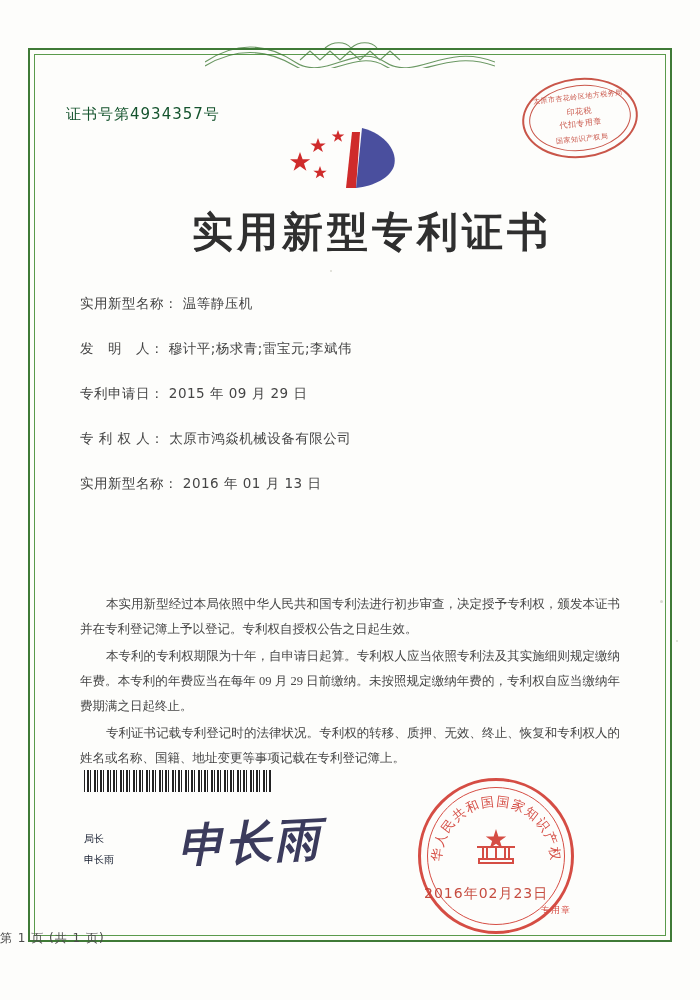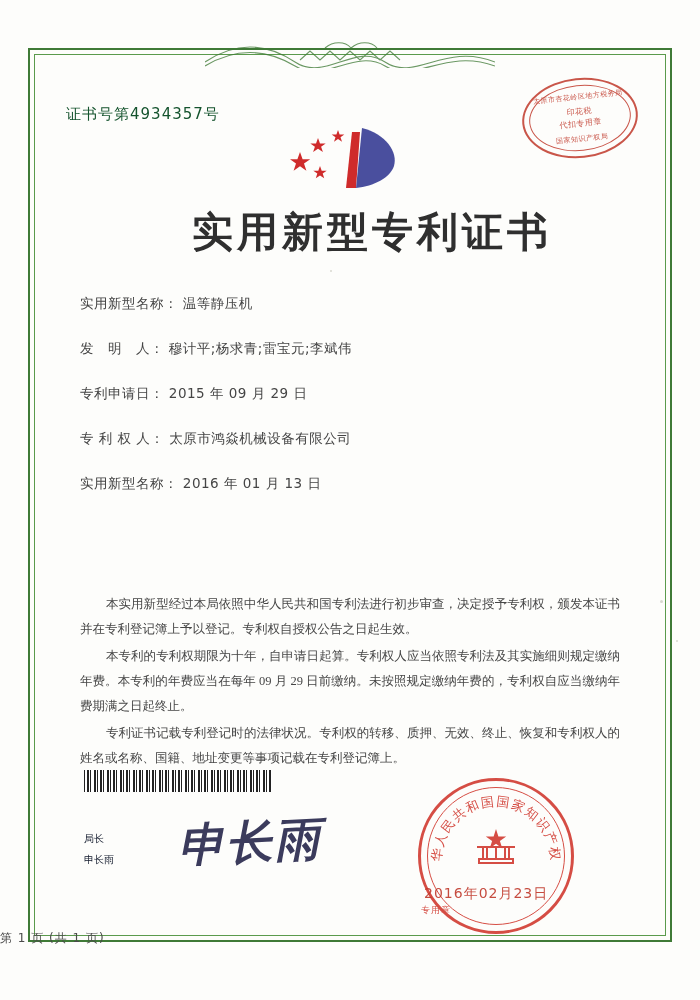--- a/index.html
+++ b/index.html
@@ -225,21 +225,21 @@
     top: 50%;
     transform: translate(-50%, -50%);
     width: 62px;
     height: 62px;
   }
   .seal .bottom-text {
     position: absolute;
     left: 0;
     right: 0;
     bottom: 14px;
-    text-align: left;
+    text-align: right;
     font-size: 9px;
     letter-spacing: 1px;
   }
 
   
   .date-stamp {
     position: absolute;
     left: 424px;
     top: 885px;
     font-size: 14px;

